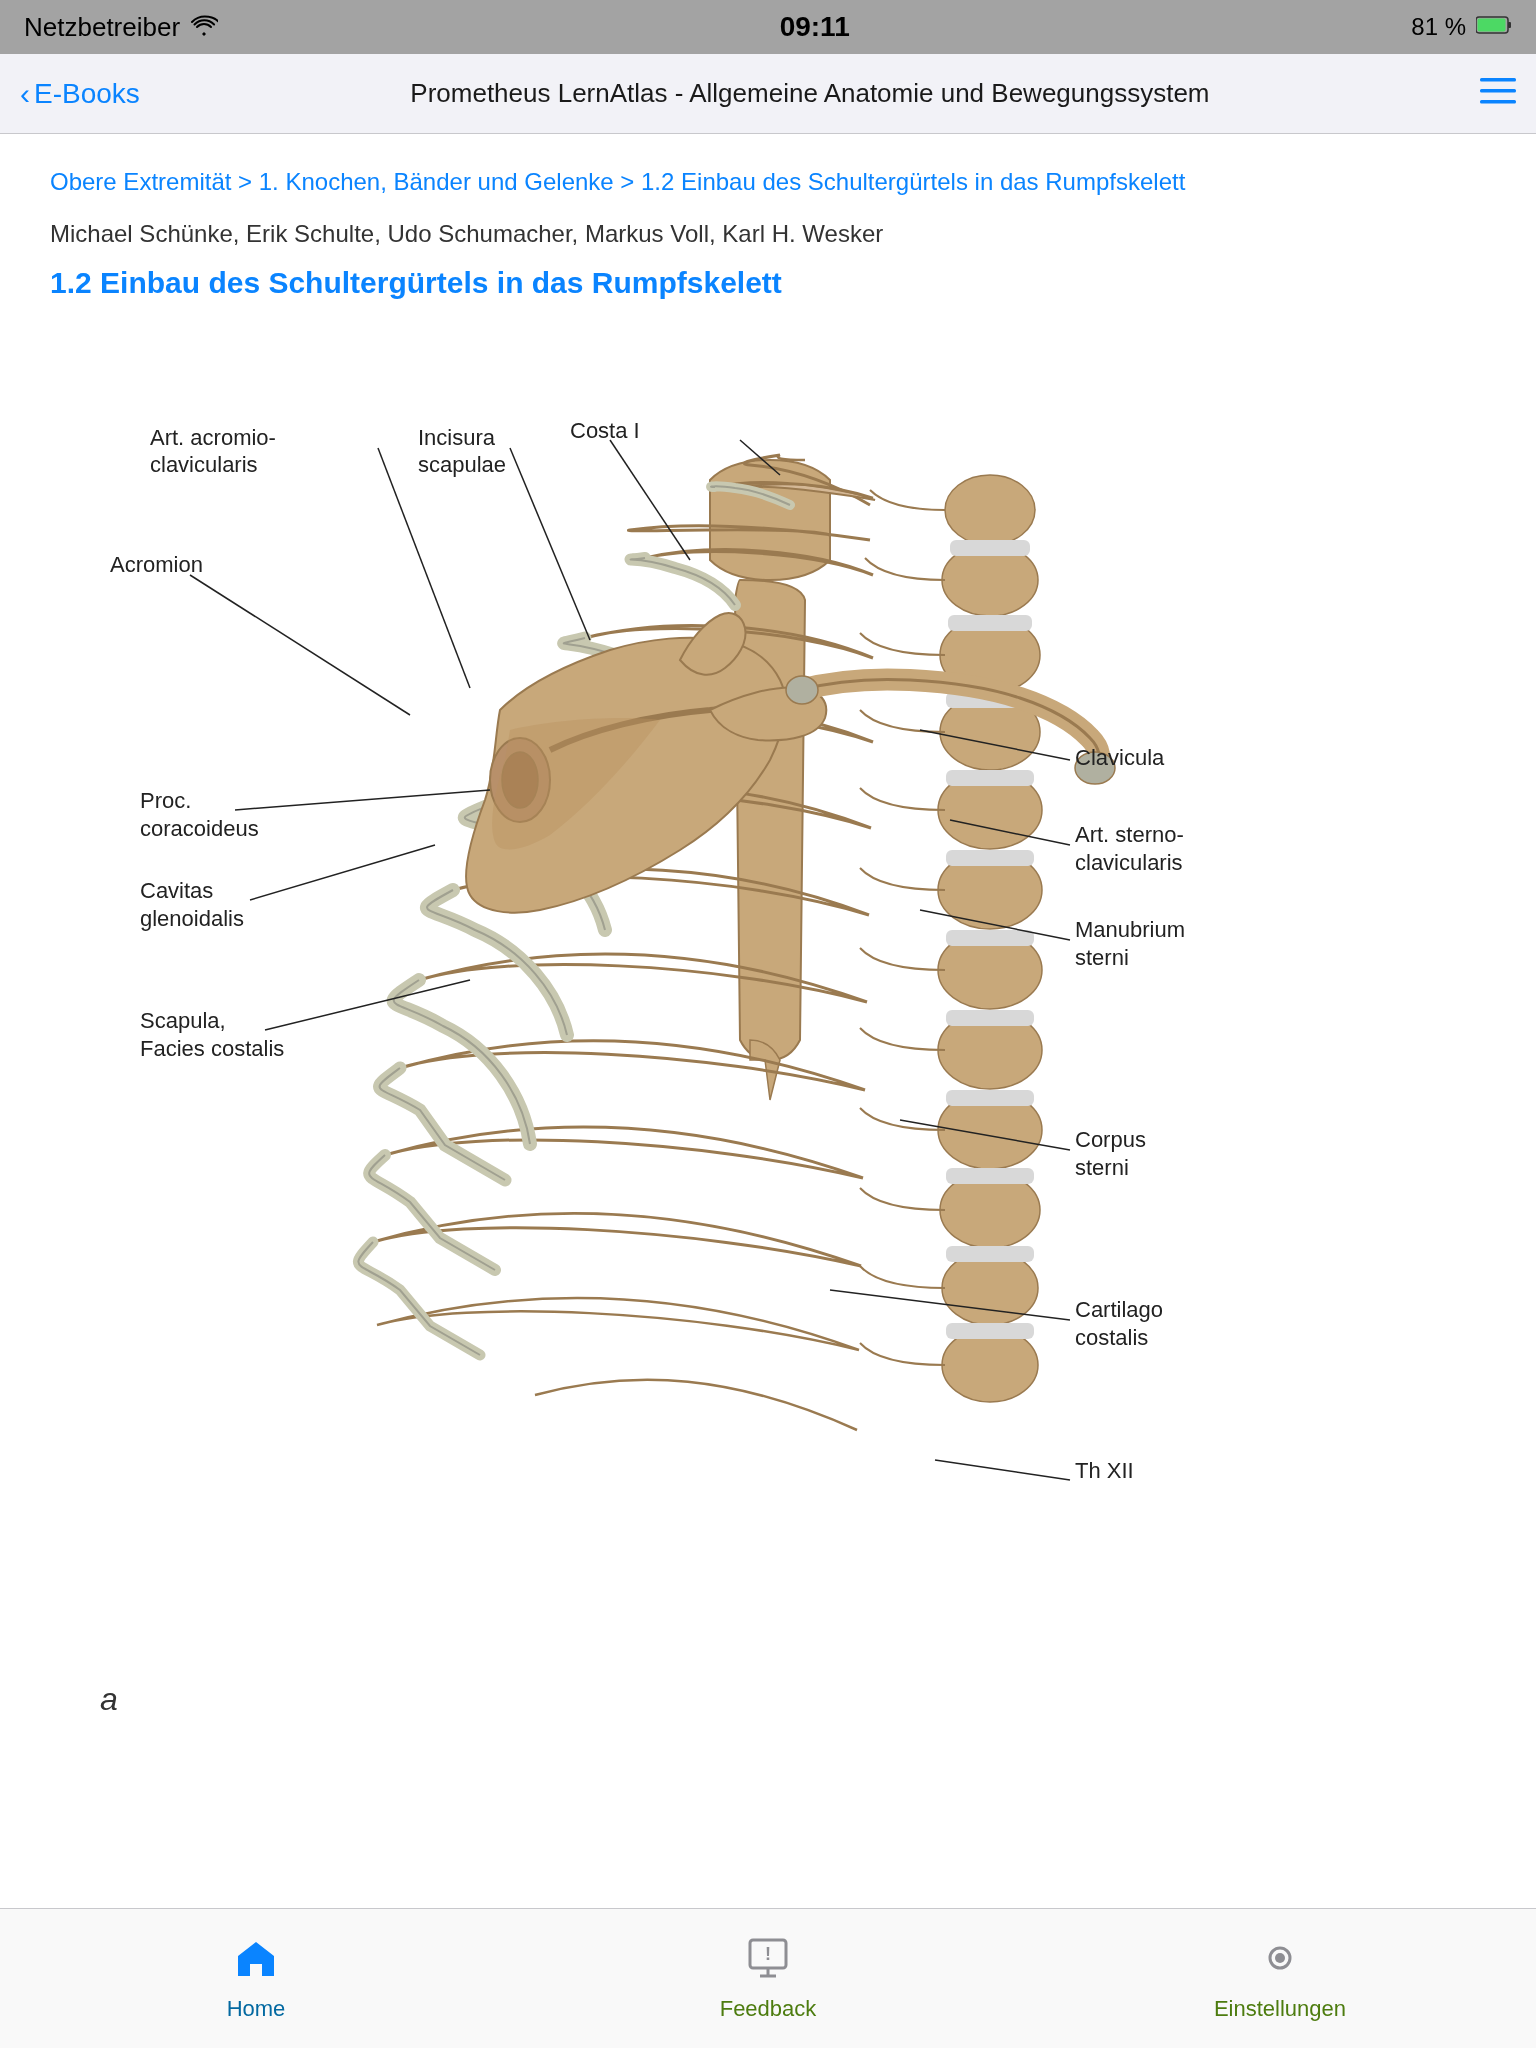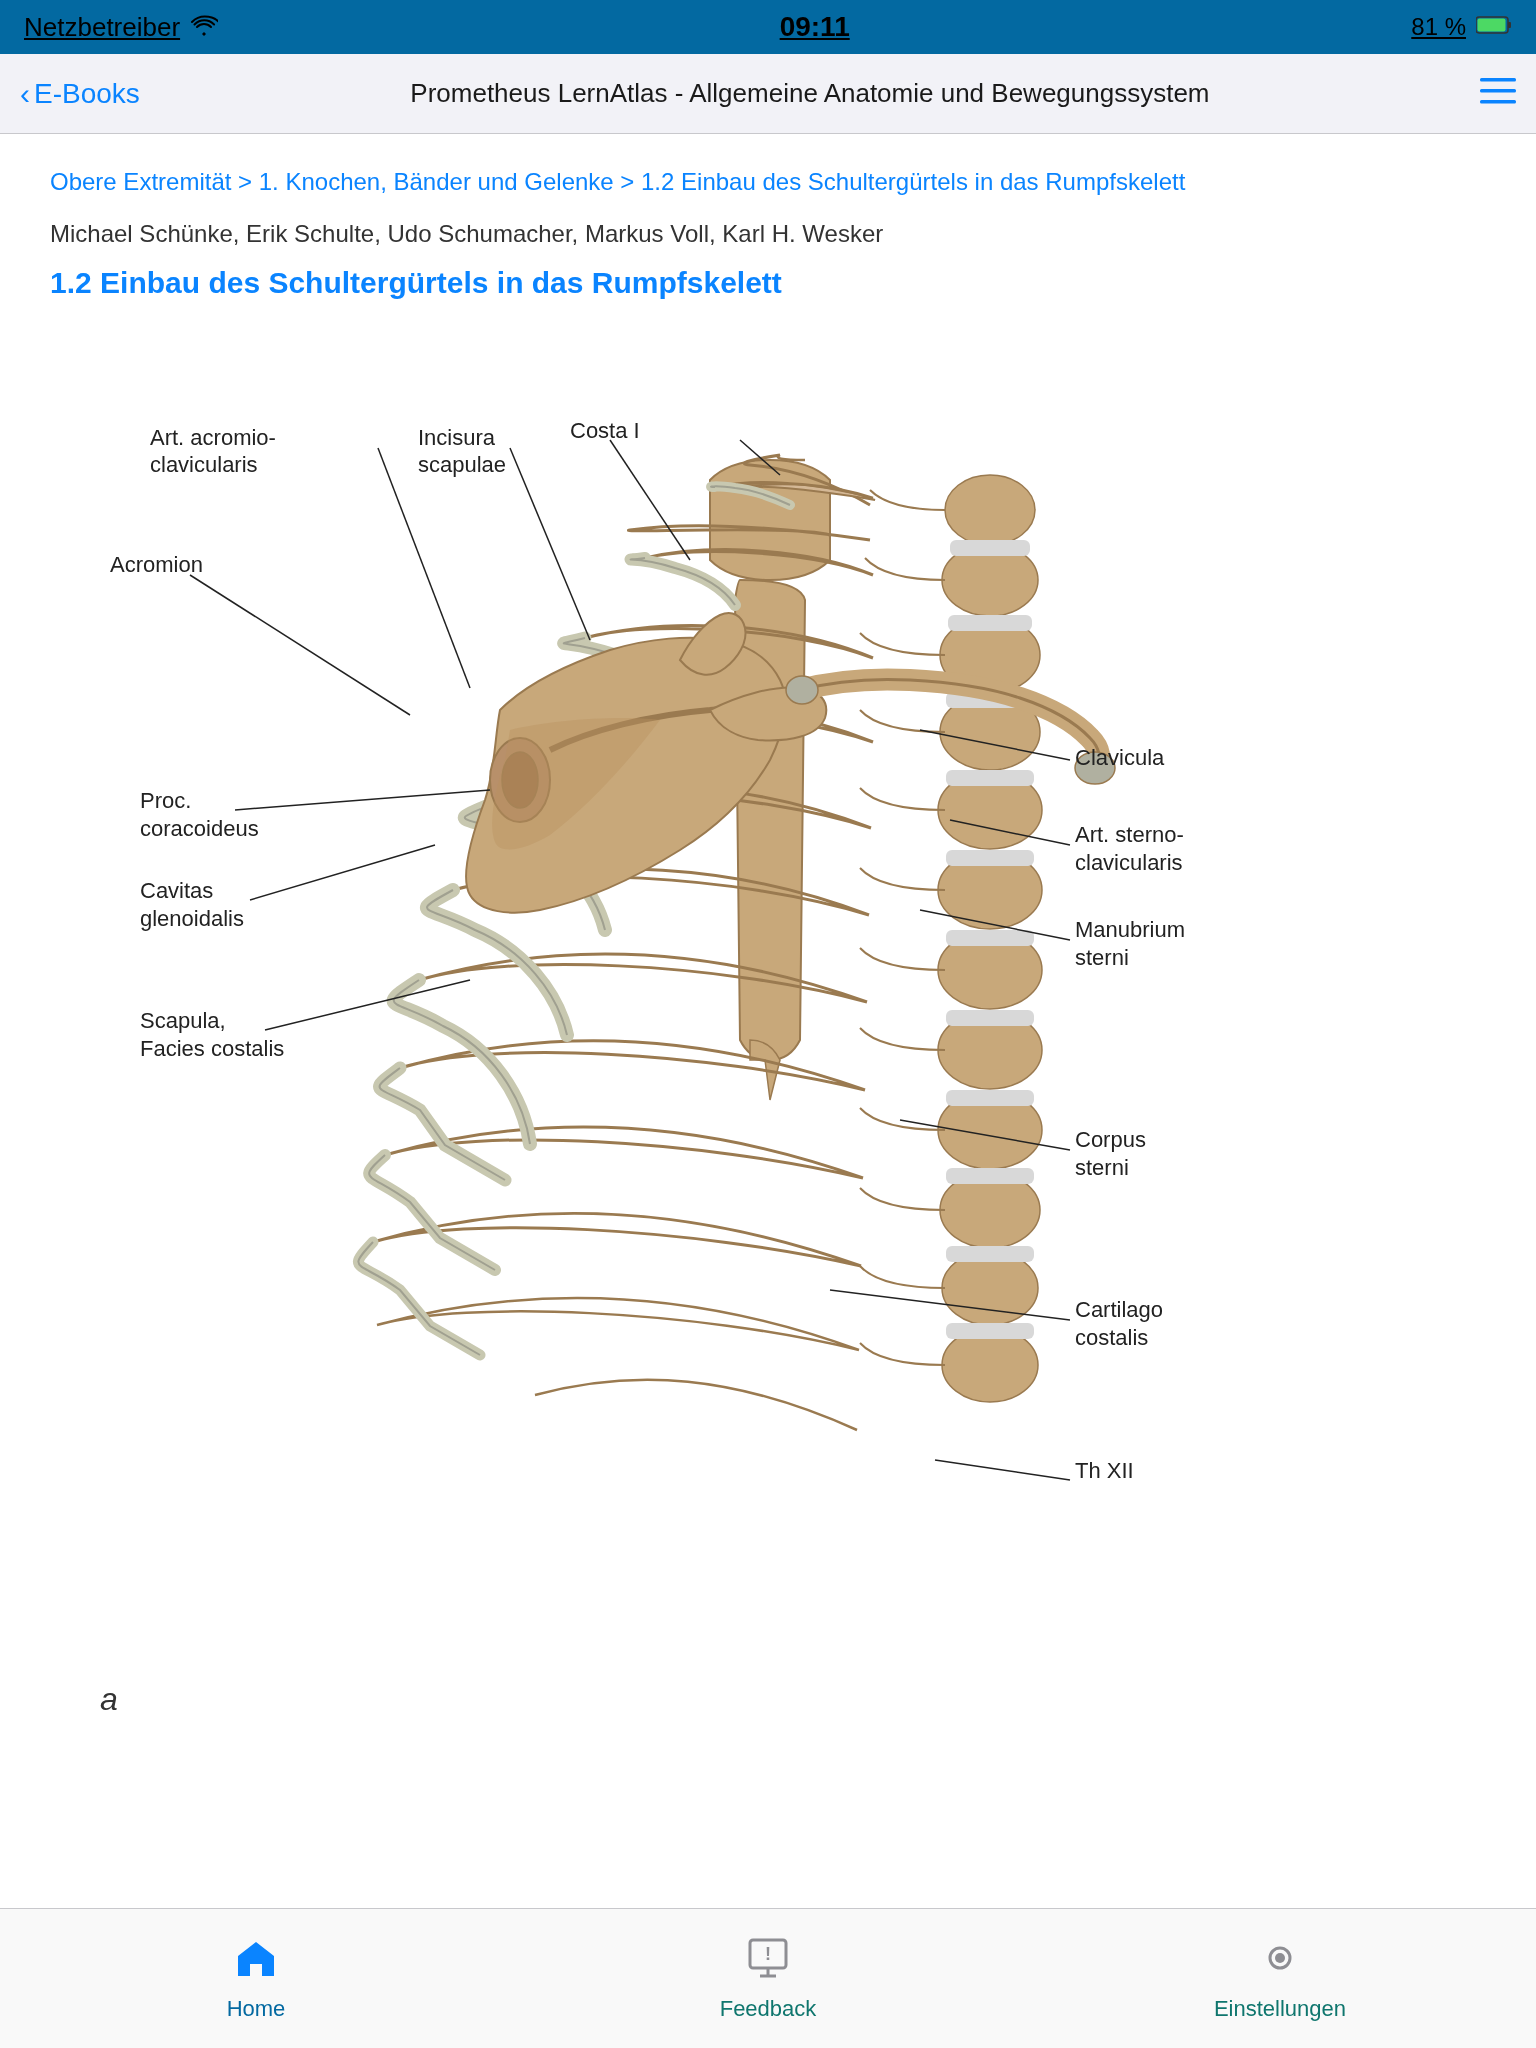--- a/index.html
+++ b/index.html
@@ -7,29 +7,28 @@
     body {
       font-family: -apple-system, 'Helvetica Neue', Arial, sans-serif;
       background: #f0f0f0;
       width: 1536px;
       min-height: 2048px;
       overflow-x: hidden;
     }
 
     
     #status-bar {
-      background: #0369a1;
+      background: #a3a3a3;
       display: flex;
       justify-content: space-between;
       align-items: center;
       padding: 0 24px;
       height: 54px;
       font-size: 26px;
       font-weight: 500;
-      text-decoration: underline;
     }
     .status-left { display: flex; align-items: center; gap: 10px; }
     .status-center { font-weight: 600; font-size: 28px; }
     .status-right { display: flex; align-items: center; gap: 10px; font-size: 24px; }
 
     
     #nav-bar {
       background: #f2f2f7;
       border-bottom: 1px solid #c8c8cc;
       display: flex;
@@ -128,21 +127,21 @@
       min-width: 160px;
     }
     .tab-item .tab-icon {
       font-size: 42px;
     }
     .tab-item .tab-label {
       font-size: 22px;
     }
     .tab-item.active .tab-label { color: #0369a1; }
     .tab-item.active .tab-icon { color: #0a84ff; }
-    .tab-item:not(.active) .tab-label { color: #0f766e; }
+    .tab-item:not(.active) .tab-label { color: #4d7c0f; }
     .tab-item:not(.active) .tab-icon { color: #8e8e93; }
 
     
     .ann-label {
       font-size: 22px;
       fill: #222;
       font-family: -apple-system, 'Helvetica Neue', Arial, sans-serif;
     }
     .ann-line {
       stroke: #222;

